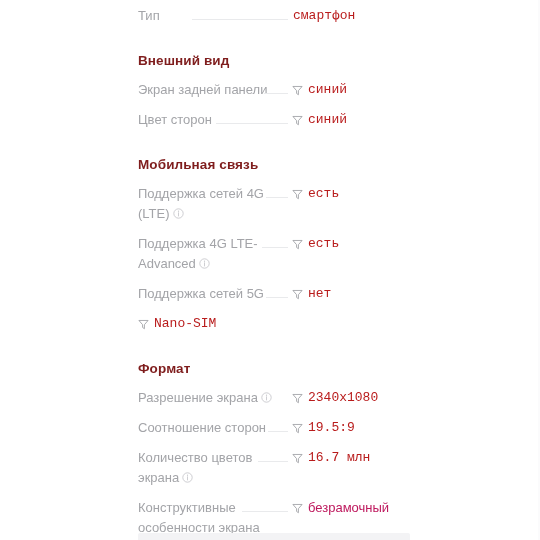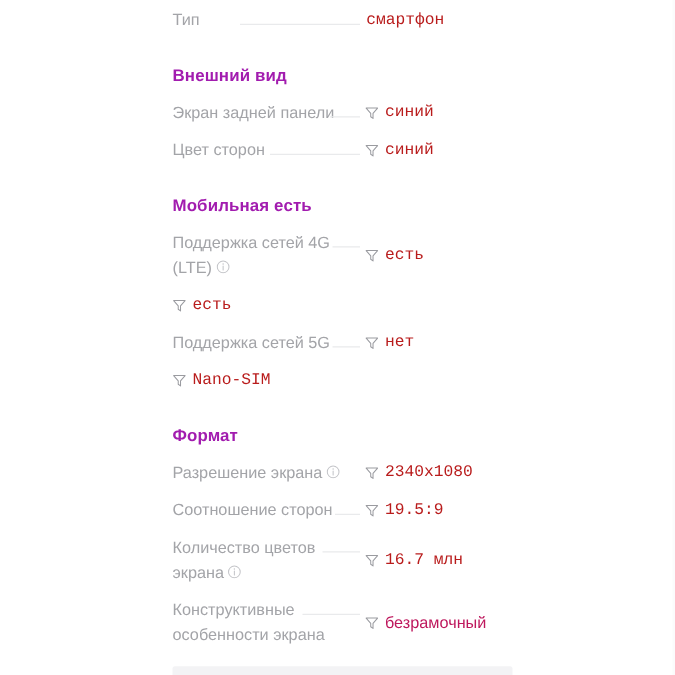--- a/index.html
+++ b/index.html
@@ -39,31 +39,31 @@
     position: absolute;
     left: 138px;
     top: 0;
     width: 272px;
   }
 
   
   .section-head {
     font-size: 13.5px;
     font-weight: bold;
-    color: #a21caf;
+    color: #7f1d1d;
     letter-spacing: 0.1px;
     line-height: 16px;
   }
   .sec-gap-top   { margin-top: 27px; }
   .sec-gap-bot   { margin-bottom: 11px; }
 
   
   .row {
     display: flex;
-    align-items: center;
+    align-items: flex-start;
     margin-bottom: 10px;
     position: relative;
   }
 
   .label-wrap {
     position: relative;
     flex: 0 0 auto;
     width: 154px;
     padding-right: 4px;
     box-sizing: border-box;
@@ -190,41 +190,50 @@
         </div>
         <div class="value-wrap">
           <span class="funnel">
             <svg viewBox="0 0 12 12" width="11" height="11" xmlns="http://www.w3.org/2000/svg">
               <path d="M1 1.6 L11 1.6 L7 6.2 L7 10.6 L5 9.2 L5 6.2 Z" fill="none" stroke="#9a9ba0" stroke-width="0.9" stroke-linejoin="round"></path>
             </svg>
           </span>
           <span class="value plain">синий</span>
         </div>
       </div>
-      <div class="section-head sec-gap-top sec-gap-bot">Мобильная есть</div>
+      <div class="section-head sec-gap-top sec-gap-bot">Мобильная связь</div>
       <div class="row">
         <div class="label-wrap">
           <div class="label-line2">Поддержка сетей 4G</div>
           <div class="label-line2">(LTE)<span class="info"><svg viewBox="0 0 12 12" width="11" height="11" xmlns="http://www.w3.org/2000/svg">
                 <circle cx="6" cy="6" r="5.1" fill="none" stroke="#c3c4c8" stroke-width="0.9"></circle>
                 <circle cx="6" cy="3.5" r="0.65" fill="#c3c4c8"></circle>
                 <path d="M6 5.2 L6 8.7" stroke="#c3c4c8" stroke-width="0.9" stroke-linecap="round"></path>
               </svg></span></div>
           <div class="leader" style="width: 22px; bottom: auto; top: 13px;"></div>
         </div>
         <div class="value-wrap">
           <span class="funnel">
             <svg viewBox="0 0 12 12" width="11" height="11" xmlns="http://www.w3.org/2000/svg">
               <path d="M1 1.6 L11 1.6 L7 6.2 L7 10.6 L5 9.2 L5 6.2 Z" fill="none" stroke="#9a9ba0" stroke-width="0.9" stroke-linejoin="round"></path>
             </svg>
           </span>
           <span class="value plain">есть</span>
         </div>
       </div>
       <div class="row">
+        <div class="label-wrap">
+          <div class="label-line2">Поддержка 4G LTE-</div>
+          <div class="label-line2">Advanced<span class="info"><svg viewBox="0 0 12 12" width="11" height="11" xmlns="http://www.w3.org/2000/svg">
+                <circle cx="6" cy="6" r="5.1" fill="none" stroke="#c3c4c8" stroke-width="0.9"></circle>
+                <circle cx="6" cy="3.5" r="0.65" fill="#c3c4c8"></circle>
+                <path d="M6 5.2 L6 8.7" stroke="#c3c4c8" stroke-width="0.9" stroke-linecap="round"></path>
+              </svg></span></div>
+          <div class="leader" style="width: 26px; bottom: auto; top: 13px;"></div>
+        </div>
         <div class="value-wrap">
           <span class="funnel">
             <svg viewBox="0 0 12 12" width="11" height="11" xmlns="http://www.w3.org/2000/svg">
               <path d="M1 1.6 L11 1.6 L7 6.2 L7 10.6 L5 9.2 L5 6.2 Z" fill="none" stroke="#9a9ba0" stroke-width="0.9" stroke-linejoin="round"></path>
             </svg>
           </span>
           <span class="value plain">есть</span>
         </div>
       </div>
       <div class="row">

